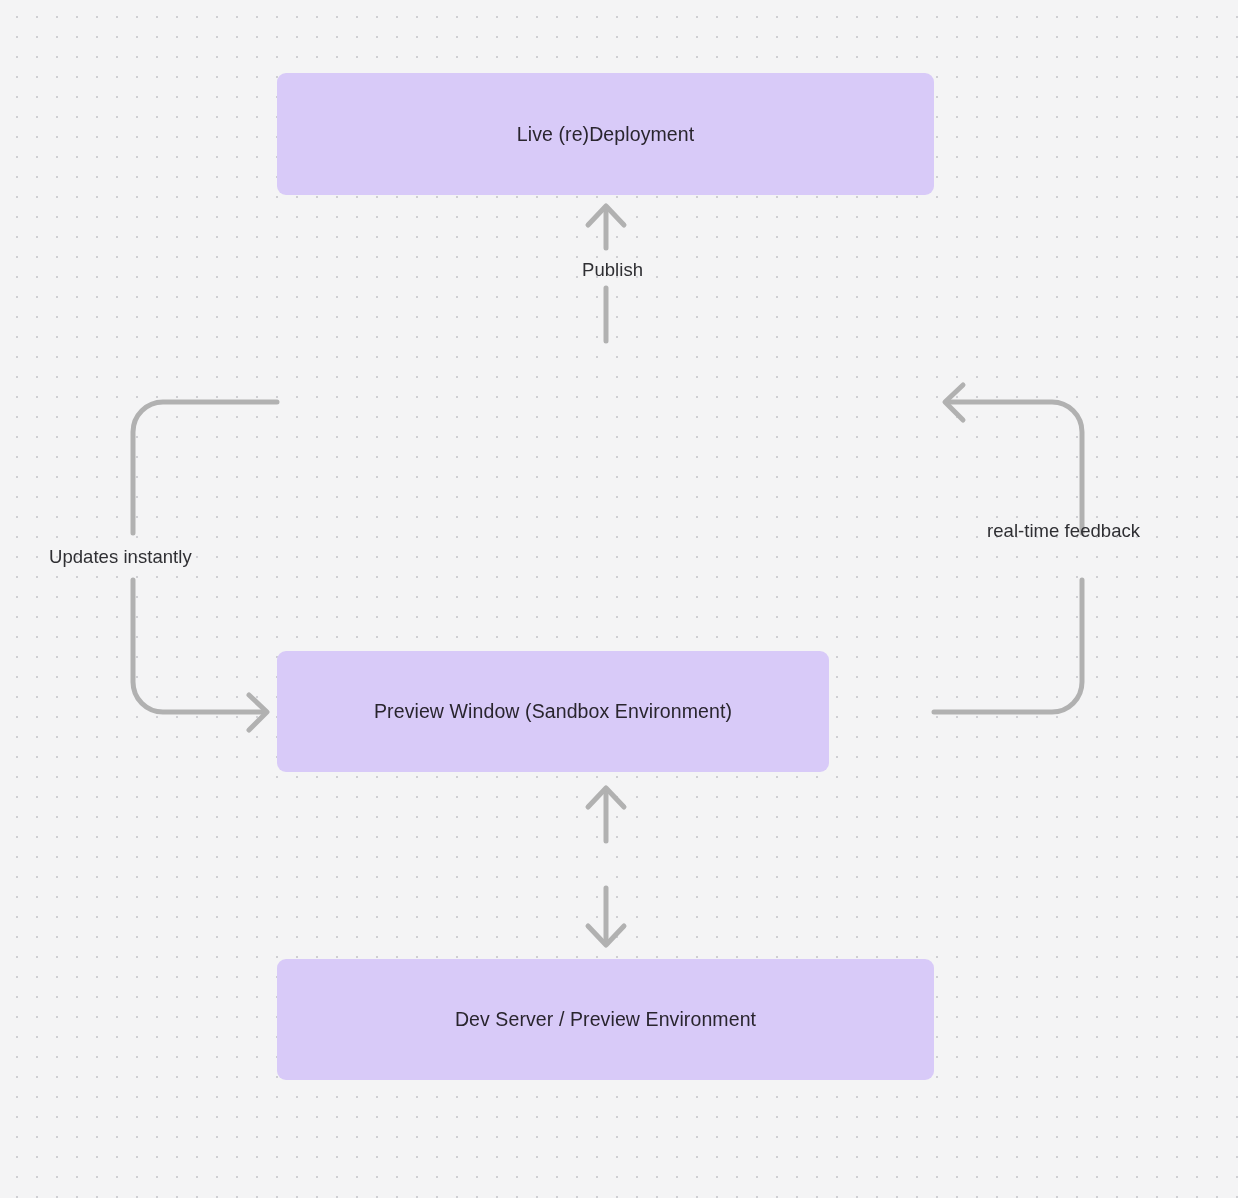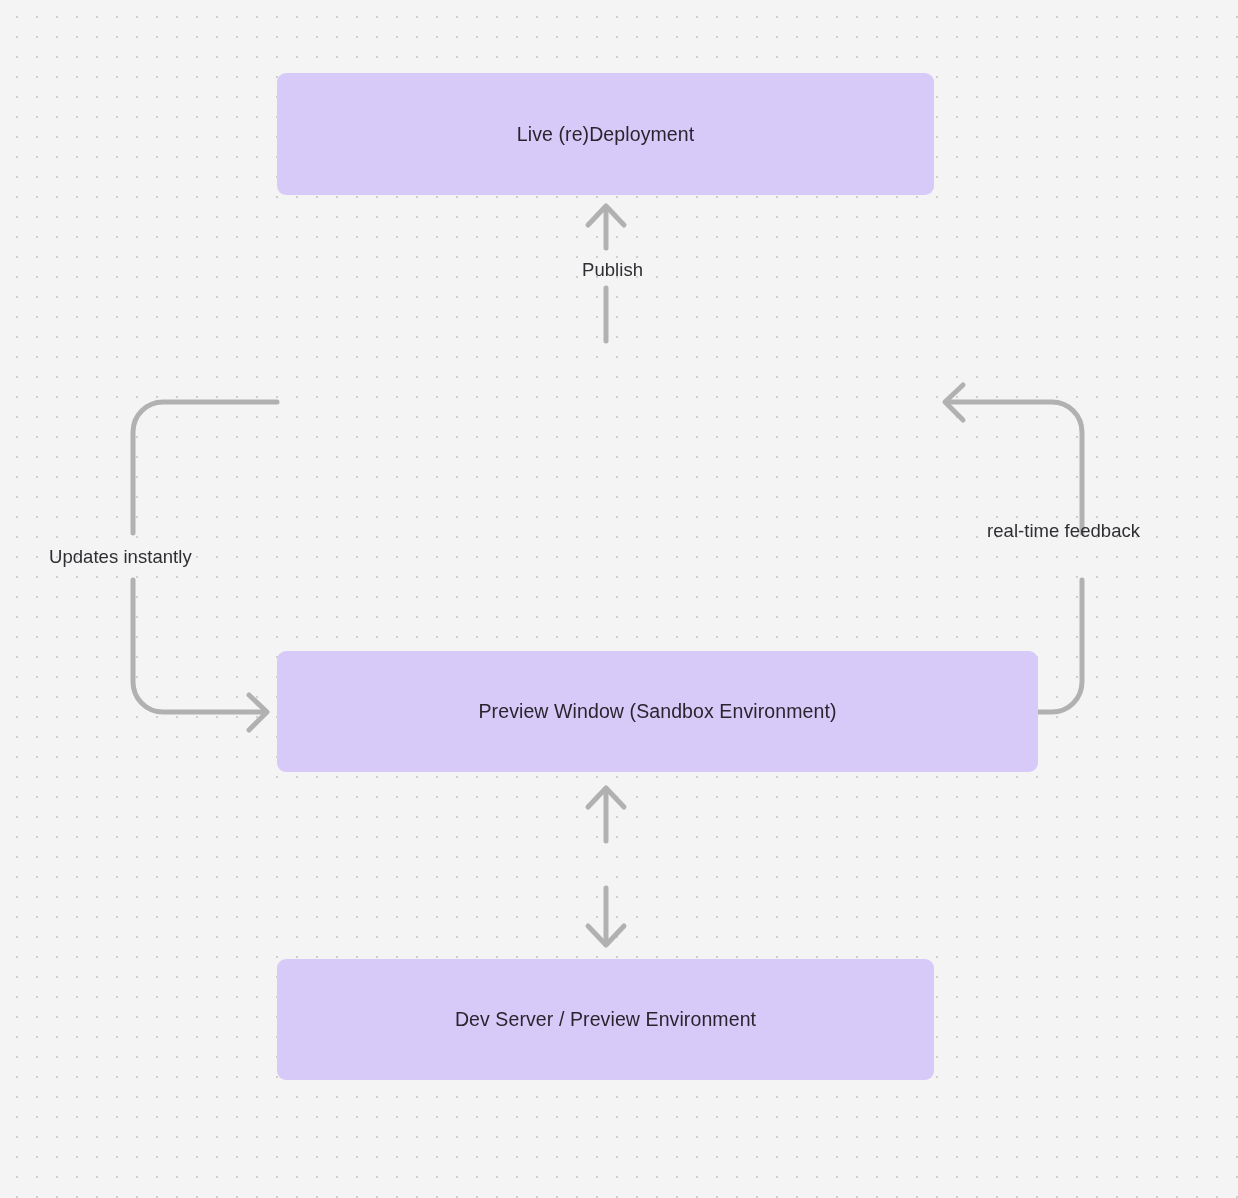--- a/index.html
+++ b/index.html
@@ -57,21 +57,21 @@
     line-height: 1.25;
     letter-spacing: 0.1px;
     text-align: center;
     padding: 6px 14px;
   }
 
   .node-label { pointer-events: none; }
 
   #node-live-deployment { left: 277px; top: 73px;  width: 657px; height: 122px; }
   #node-user-edits      { left: 277px; top: 341px; width: 657px; height: 122px; }
-  #node-preview-window  { left: 277px; top: 651px; width: 761px; height: 121px; }
+  #node-preview-window  { left: 277px; top: 651px; width: 552px; height: 121px; }
   #node-dev-server      { left: 277px; top: 959px; width: 657px; height: 121px; }
 
   
   .edge-label {
     position: absolute;
     color: #2f2f33;
     font-size: 18.5px;
     line-height: 1.2;
     white-space: nowrap;
     letter-spacing: 0.05px;

